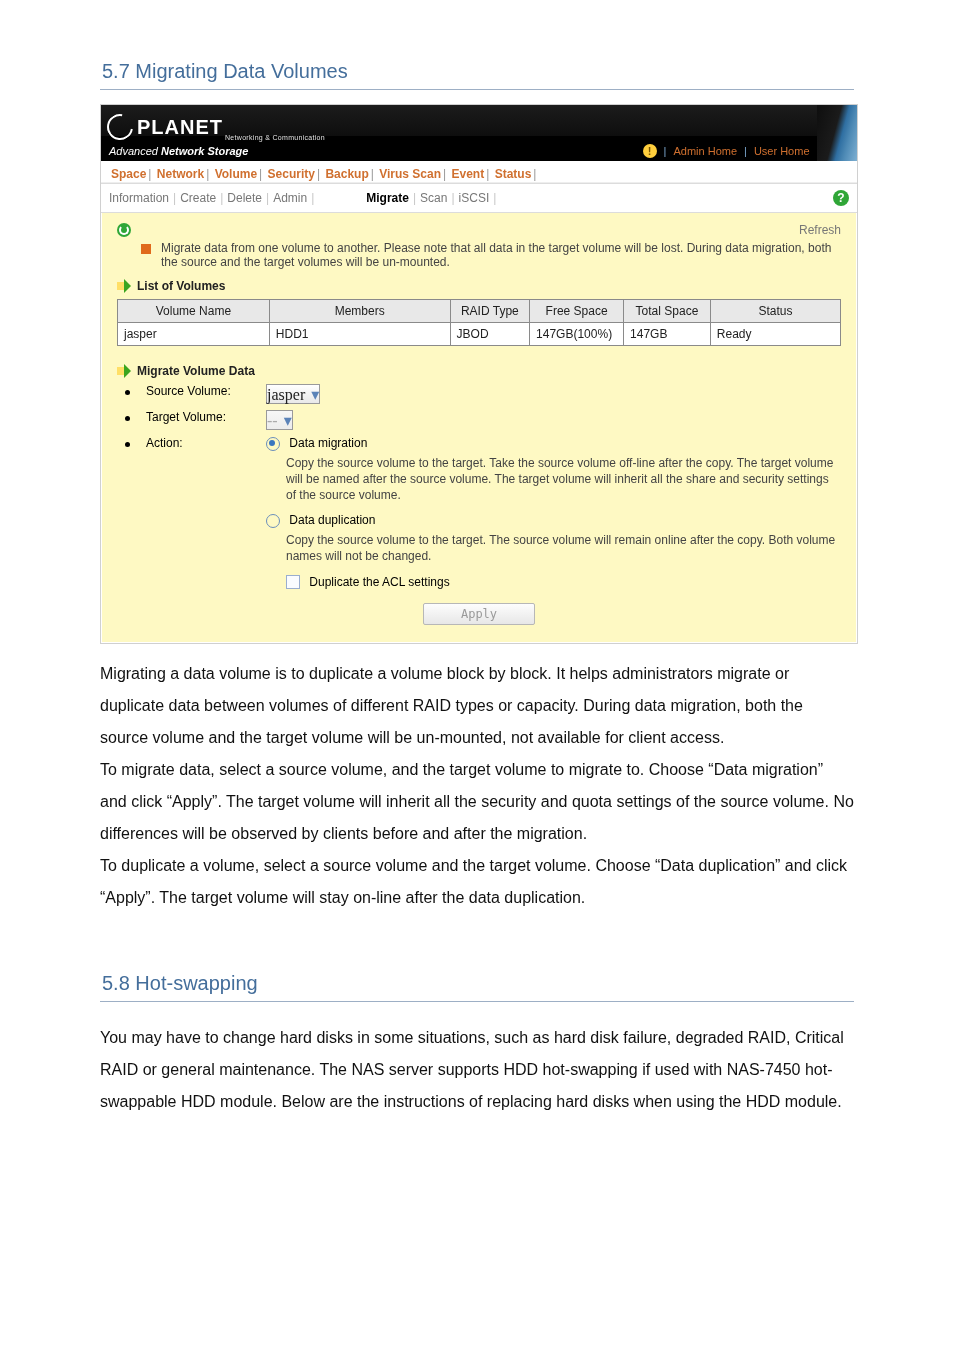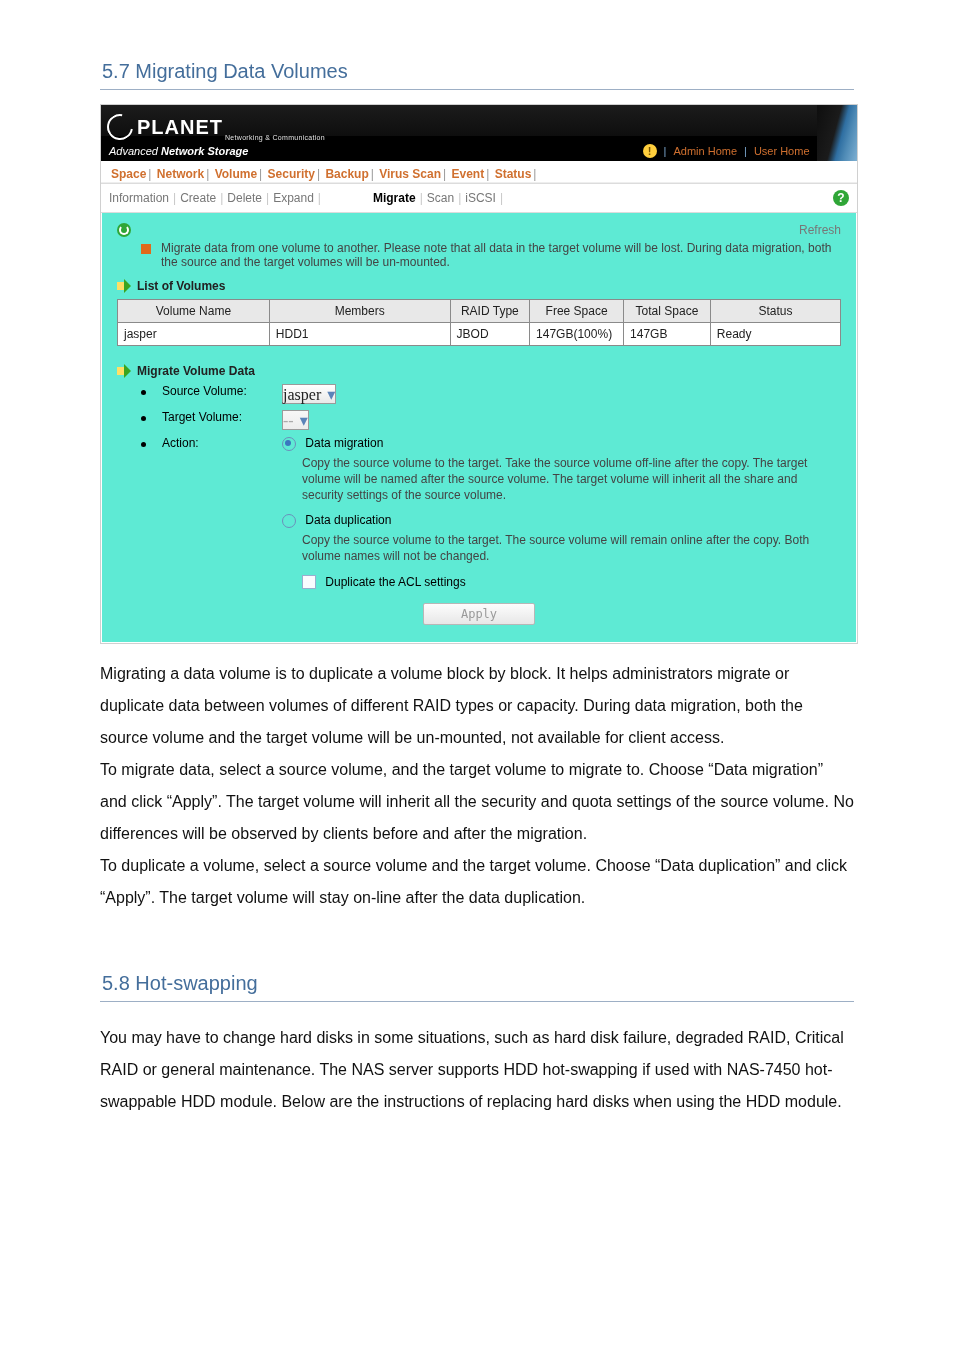--- a/index.html
+++ b/index.html
@@ -17,21 +17,21 @@
   h2.section-title{
     font-size:20px;font-weight:normal;color:var(--blue-heading);
     border-bottom:1px solid #9dafc5;padding:0 0 6px 2px;margin:0 0 14px 0;
   }
   h2.section-subtitle{
     font-size:20px;font-weight:normal;color:var(--blue-heading);
     border-bottom:1px solid #9dafc5;padding:0 0 6px 2px;margin:58px 0 20px 0;
   }
   
   .shot{
-    width:756px;margin:0 auto;border:1px solid #d0d0d0;background:#5eead4;position:relative;
+    width:756px;margin:0 auto;border:1px solid #d0d0d0;background:#fef9c3;position:relative;
     box-shadow:inset 0 0 0 1px #fff;
   }
   
   .shot-header{
     height:56px;background:linear-gradient(#1c1c1c,#0e0e0e 55%,#000 56%,#000);position:relative;
     color:#fff;
   }
   .shot-header::after{
     content:"";position:absolute;right:0;top:0;width:40px;height:56px;
     background:linear-gradient(105deg,#0e0e0e 0%,#1b1b1b 45%,#2f6fa2 60%,#4f8bb6 75%,#7fb0d2 100%);
@@ -79,21 +79,21 @@
   .note-row .txt{color:#444;}
   .arrow-h{display:flex;align-items:center;gap:6px;font-weight:bold;margin:8px 0 6px 0;}
   .arrow-h .arr{width:14px;height:14px;position:relative;}
   .arrow-h .arr::before{content:"";position:absolute;left:0;top:3px;width:8px;height:8px;background:#ffdf66;}
   .arrow-h .arr::after{content:"";position:absolute;right:0;top:0;border-left:7px solid #3aa51f;border-top:7px solid transparent;border-bottom:7px solid transparent;}
   table.vol{width:100%;border-collapse:collapse;font-size:12px;}
   table.vol th,table.vol td{border:1px solid #8a8a8a;padding:4px 6px;text-align:left;}
   table.vol th{background:var(--row-gray);font-weight:normal;text-align:center;}
   table.vol td{background:#fff;}
   
-  .kv{display:flex;align-items:flex-start;gap:10px;margin:6px 16px;}
+  .kv{display:flex;align-items:flex-start;gap:10px;margin:6px 0;}
   .kv .dot{width:5px;height:5px;border-radius:50%;background:#000;margin:6px 6px 0 8px;flex:none;}
   .kv .label{width:110px;color:#000;}
   .kv select,.kv .fake-select{
     font-size:16px;padding:0 0;height:18px;border:1px solid #9a9a9a;background:linear-gradient(#fff,#e9e9e9);
     font-family:Liberation Serif, serif;color:#222;
   }
   .kv .fake-select.dim{color:#aaa;background:linear-gradient(#f7f7f7,#ececec);}
   .kv .fake-select .chev{display:inline-block;margin-left:6px;color:#5b83b8;}
   .radio{display:inline-block;width:12px;height:12px;border:1px solid #6b8fbb;border-radius:50%;vertical-align:middle;margin-right:6px;position:relative;}
   .radio.checked::after{content:"";position:absolute;left:2px;top:2px;width:6px;height:6px;background:#3a77bf;border-radius:50%;}
@@ -154,21 +154,21 @@
         <b><a href="#">Status</a></b><span class="pipe">|</span>
       </div>
 
       <div class="nav2">
         <a href="#">Information</a>
           <span class="pipe">|</span>
         <a href="#">Create</a>
           <span class="pipe">|</span>
         <a href="#">Delete</a>
           <span class="pipe">|</span>
-        <a href="#">Expand</a>
+        <a href="#">Admin</a>
           <span class="pipe">|</span>
         <a href="#" class="active">Migrate</a>
           <span class="pipe">|</span>
         <a href="#">Scan</a>
           <span class="pipe">|</span>
         <a href="#">iSCSI</a>
           <span class="pipe">|</span>
         <span class="help">?</span>
       </div>
 

